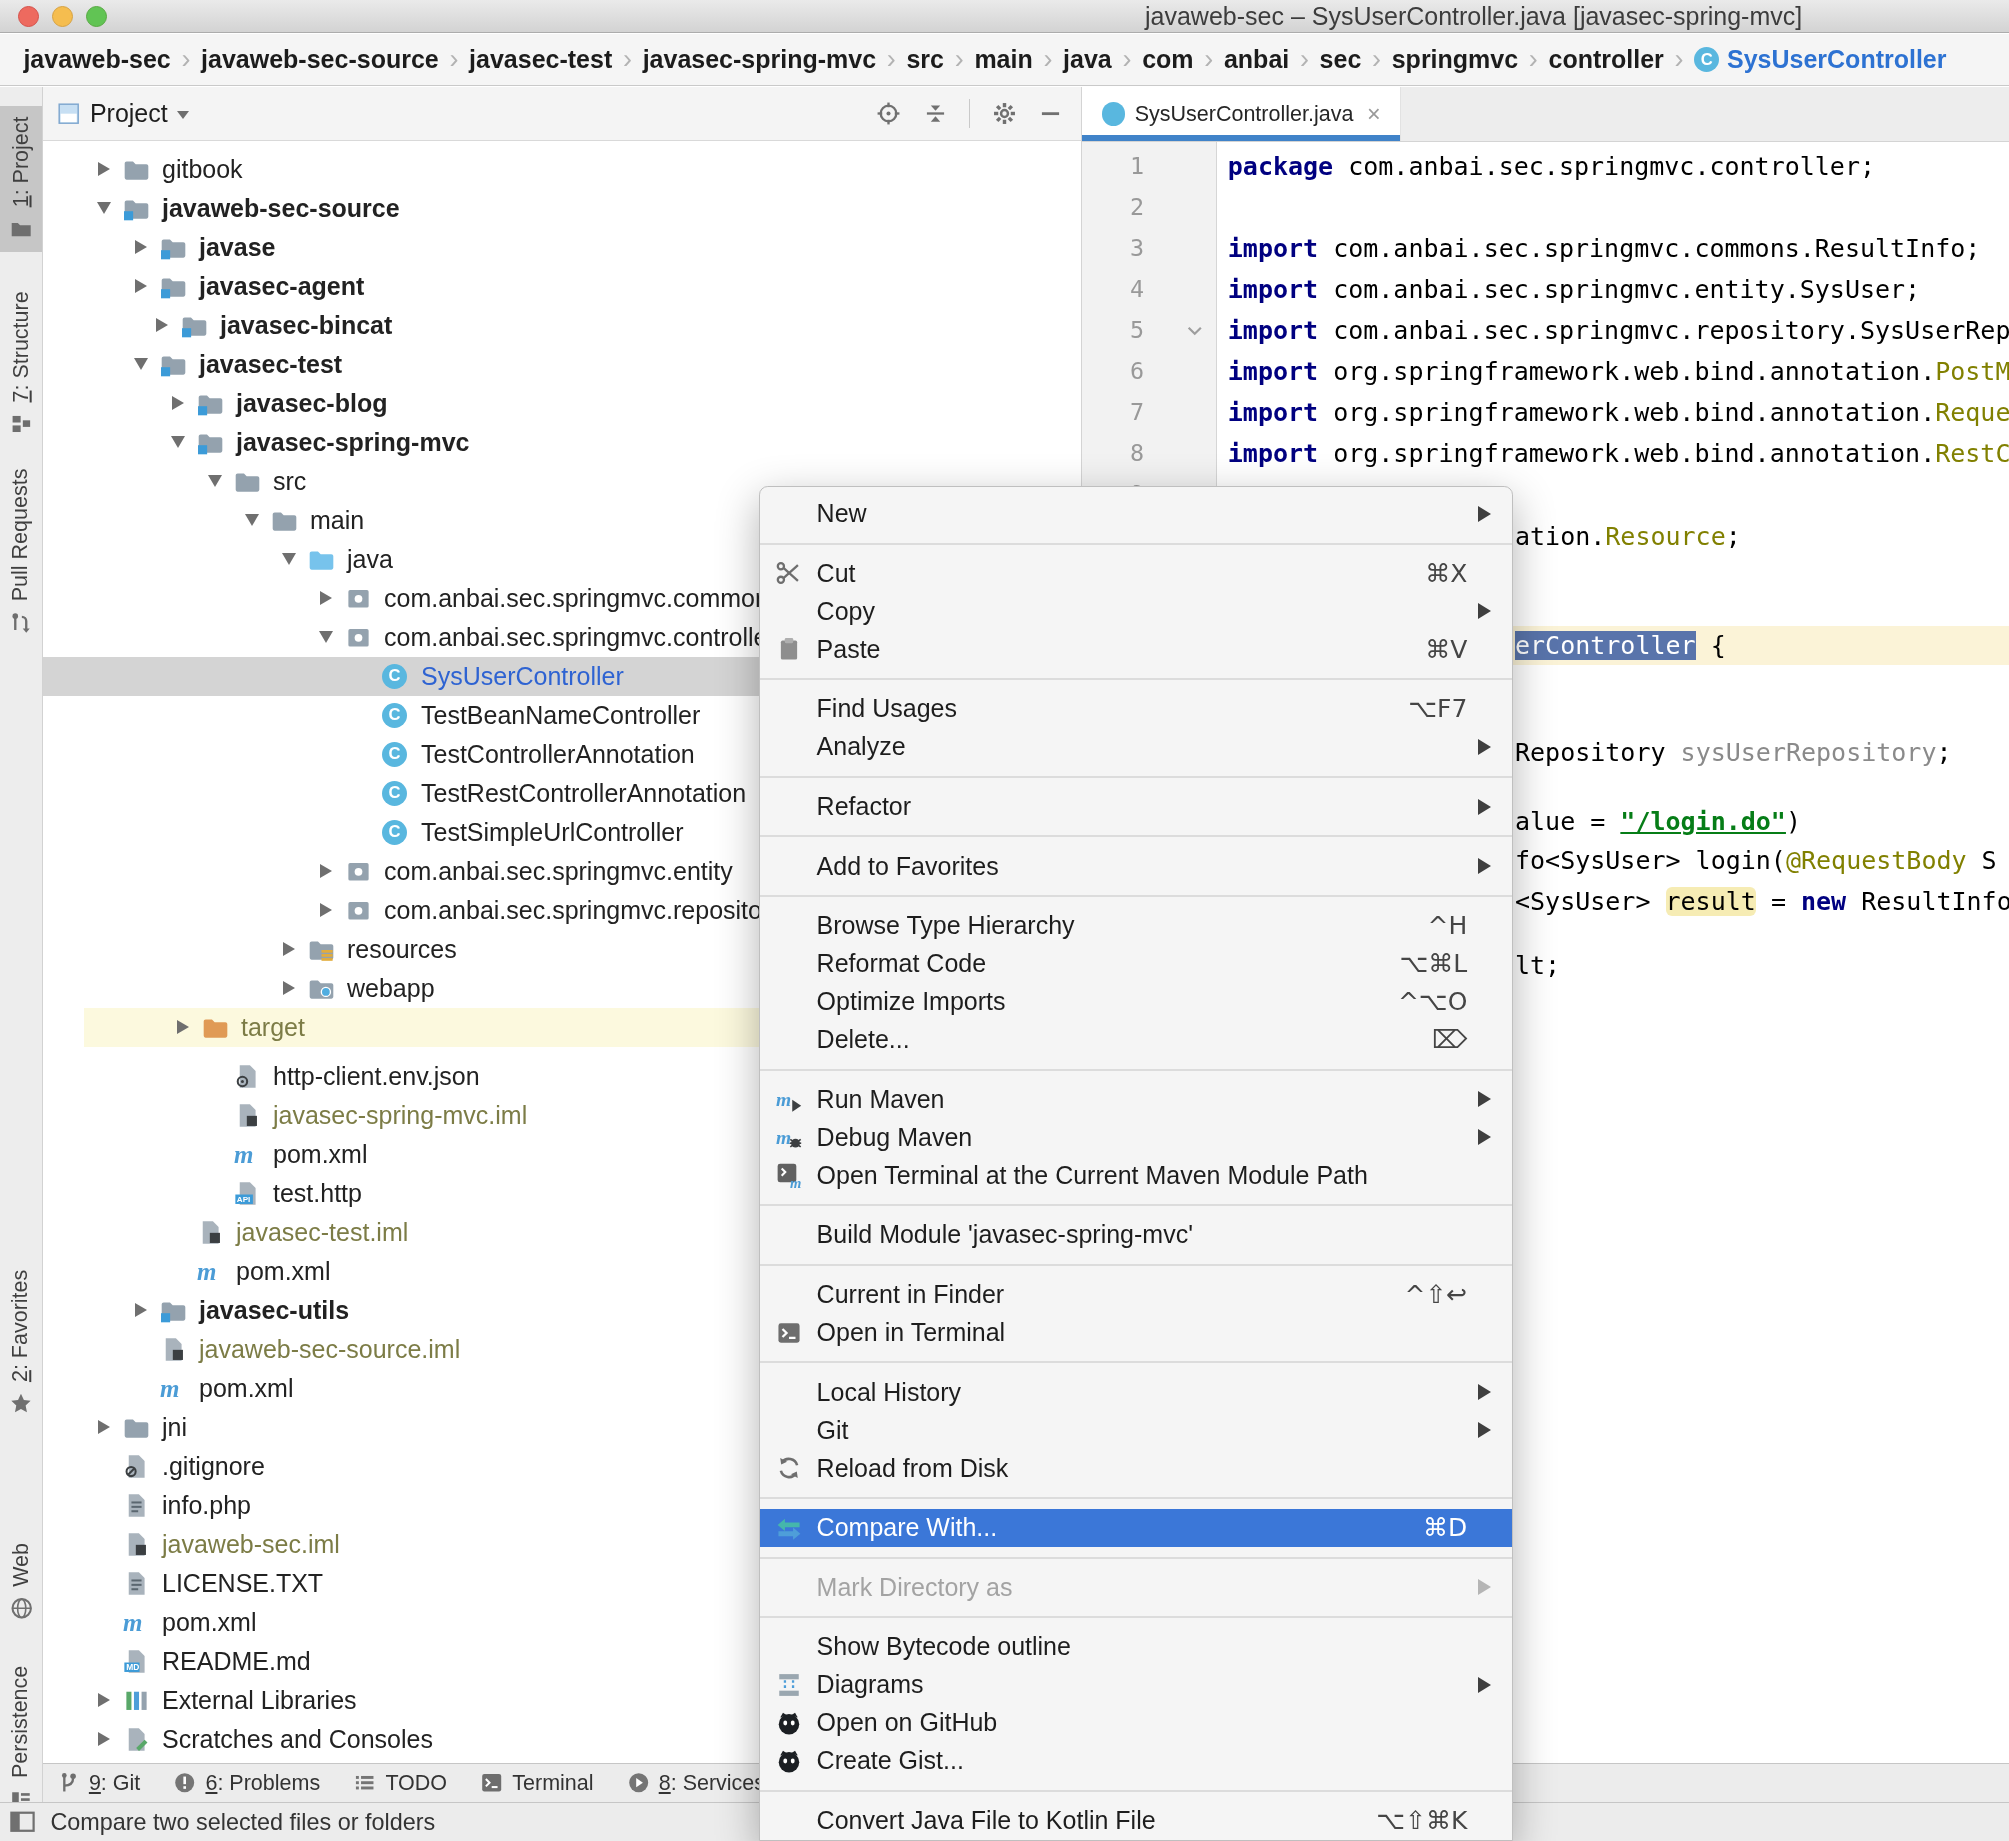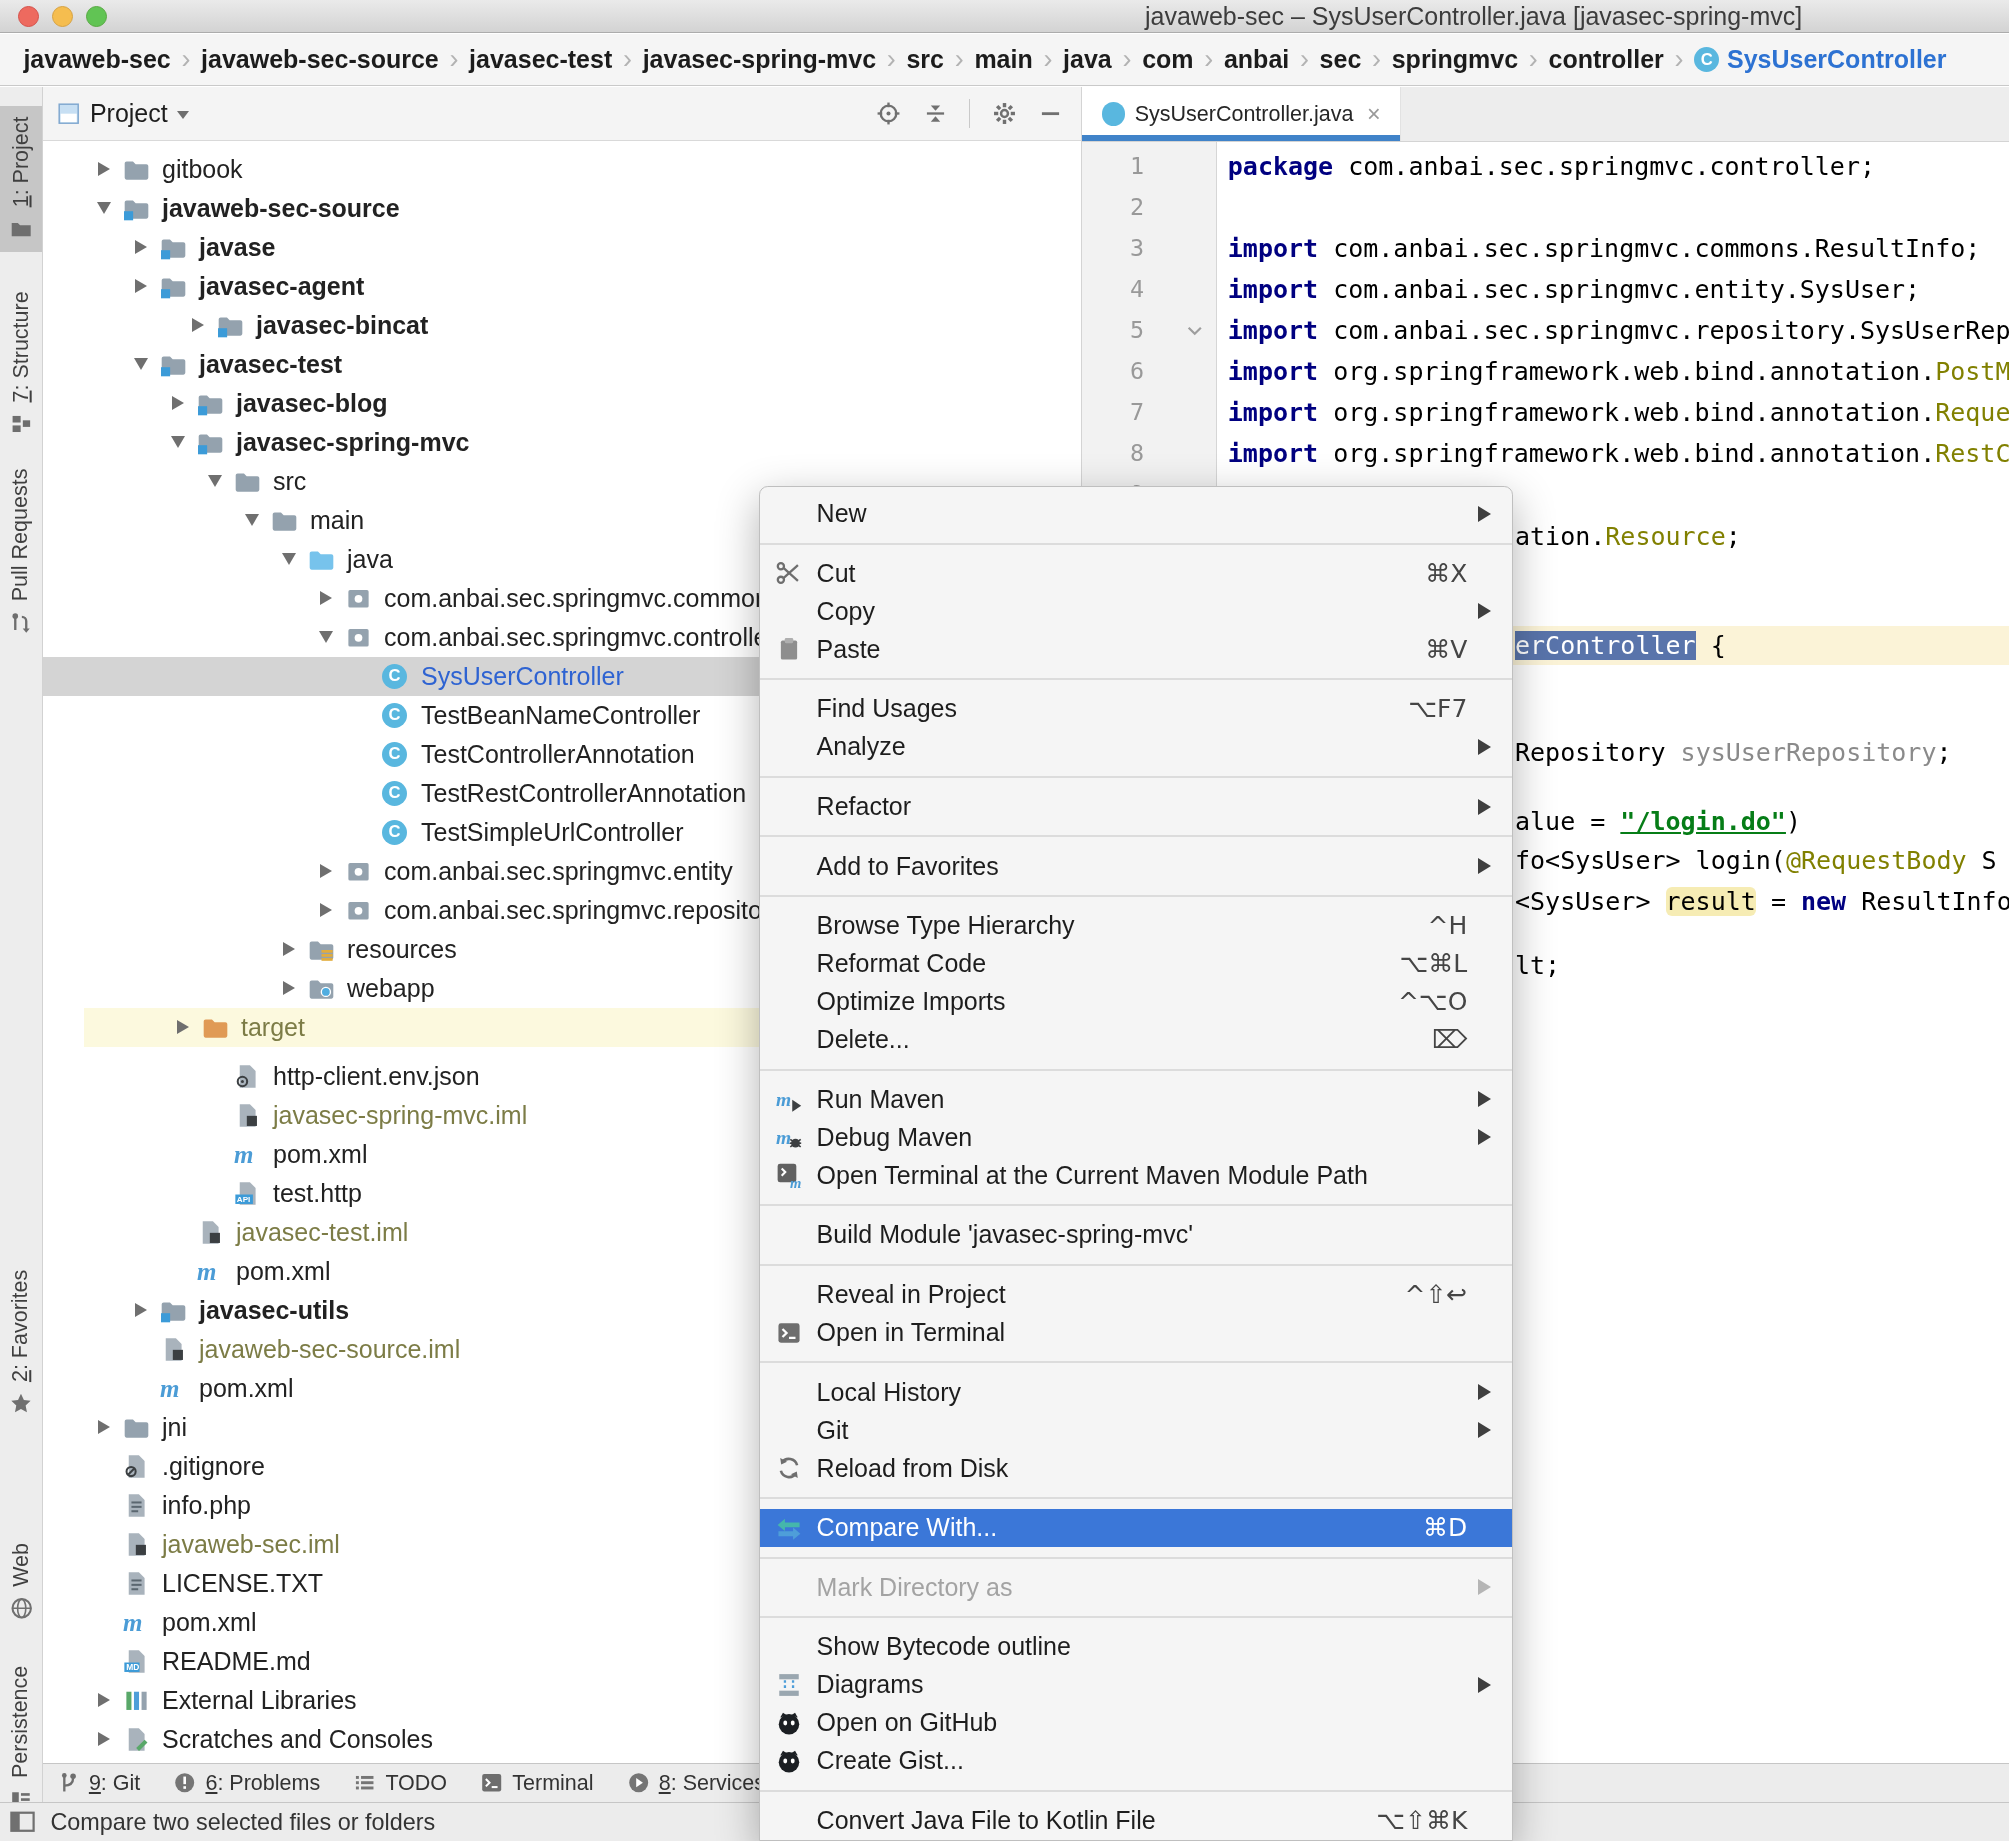--- a/index.html
+++ b/index.html
@@ -298,21 +298,21 @@
             <span class="tri-r"></span>
           </span>
           <span class="tico">
             <svg viewBox="0 0 16 16" width="100%" height="100%">
               <path d="M1 4.4c0-.7.5-1.2 1.2-1.2h3.7l1.6 1.7h6.3c.7 0 1.2.5 1.2 1.2v6.7c0 .7-.5 1.2-1.2 1.2H2.2c-.7 0-1.2-.5-1.2-1.2z" fill="#94A2AE"></path>
               <rect x="0.6" y="9.6" width="5.4" height="5.4" fill="#3C9BD8"></rect>
             </svg>
           </span>
           <span class="tlabel b">javasec-agent</span>
         </div>
-        <div class="trow" style="padding-left: 99px; margin-left: 36px;">
+        <div class="trow" style="padding-left: 99px;">
           <span class="arr">
             <span class="tri-r"></span>
           </span>
           <span class="tico">
             <svg viewBox="0 0 16 16" width="100%" height="100%">
               <path d="M1 4.4c0-.7.5-1.2 1.2-1.2h3.7l1.6 1.7h6.3c.7 0 1.2.5 1.2 1.2v6.7c0 .7-.5 1.2-1.2 1.2H2.2c-.7 0-1.2-.5-1.2-1.2z" fill="#94A2AE"></path>
               <rect x="0.6" y="9.6" width="5.4" height="5.4" fill="#3C9BD8"></rect>
             </svg>
           </span>
           <span class="tlabel b">javasec-bincat</span>
@@ -919,21 +919,21 @@
         <span class="mlabel">Open Terminal at the Current Maven Module Path</span>
       </div>
       <div class="msep"></div>
       <div class="mi">
         <span class="mico"></span>
         <span class="mlabel">Build Module 'javasec-spring-mvc'</span>
       </div>
       <div class="msep"></div>
       <div class="mi">
         <span class="mico"></span>
-        <span class="mlabel">Reveal in Project</span>
+        <span class="mlabel">Current in Finder</span>
         <span class="msc">^⇧↩</span>
       </div>
       <div class="mi">
         <span class="mico">
           <svg viewBox="0 0 16 16" width="100%" height="100%">
             <rect x="1.5" y="2" width="13" height="12" rx="1.5" fill="#6E6E6E"></rect>
             <path d="M4 5.5l2.5 2.5L4 10.5" stroke="#fff" stroke-width="1.4" fill="none"></path>
             <line x1="8" y1="11" x2="12" y2="11" stroke="#fff" stroke-width="1.4"></line>
           </svg>
         </span>

